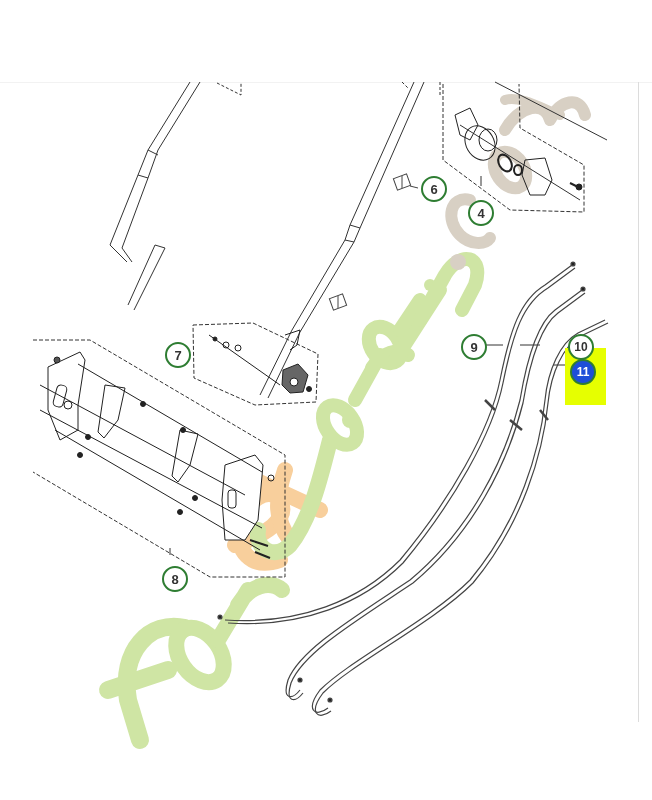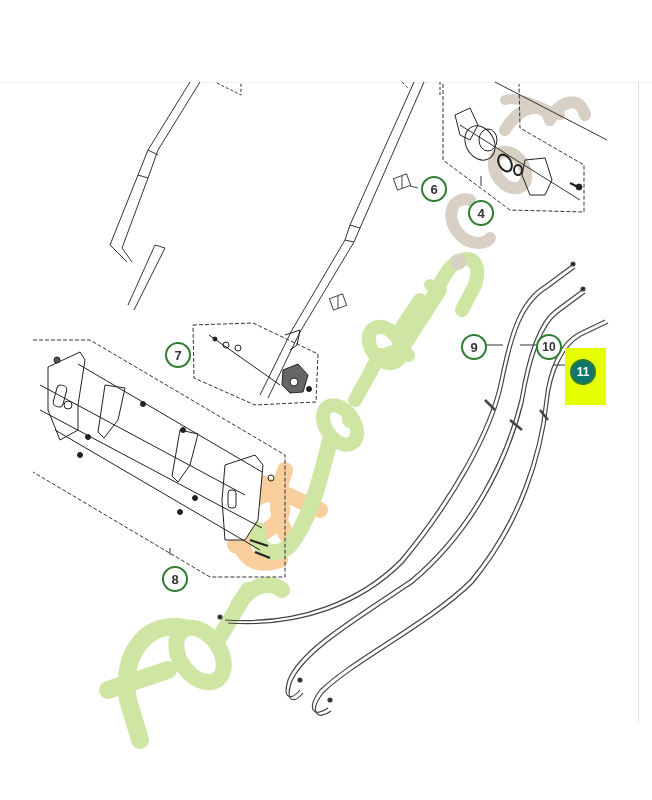--- a/index.html
+++ b/index.html
@@ -9,21 +9,21 @@
   .top-line { position: absolute; left: 0; top: 82px; width: 652px; height: 1px; background: #f2f2f2; }
   .callout {
     position: absolute; width: 26px; height: 26px; border: 2px solid #2e7d32; border-radius: 50%;
     display: flex; align-items: center; justify-content: center; font-weight: bold; font-size: 13px;
     color: #333333; background: #ffffff; box-sizing: border-box;
   }
   .callout.small-text { font-size: 12px; }
   .highlight {
     position: absolute; left: 565px; top: 348px; width: 41px; height: 57px; background: #e6ff00;
   }
-  .callout.filled { background: #0f766e; color: #ffffff; border-color: #2e7d32; }
+  .callout.filled { background: #1d4ed8; color: #ffffff; border-color: #2e7d32; }
 </style>
 </head>
 <body>
 
 <div class="canvas">
   <div class="top-line"></div>
   <div class="frame-line"></div>
 
   <svg width="652" height="800" style="position:absolute;left:0;top:0;">
     <g fill="none" stroke-linecap="round" stroke-linejoin="round">
@@ -169,15 +169,15 @@
     </g>
   </svg>
 
   <div class="highlight"></div>
 
   <div class="callout" style="left:468px;top:200px;">4</div>
   <div class="callout" style="left:421px;top:176px;">6</div>
   <div class="callout" style="left:165px;top:342px;">7</div>
   <div class="callout" style="left:162px;top:566px;">8</div>
   <div class="callout" style="left:461px;top:334px;">9</div>
-  <div class="callout small-text" style="left:536px;top:334px;">10</div>
+  <div class="callout small-text" style="left:568px;top:334px;">10</div>
   <div class="callout filled small-text" style="left:570px;top:359px;">11</div>
 </div>
 
 </body></html>

